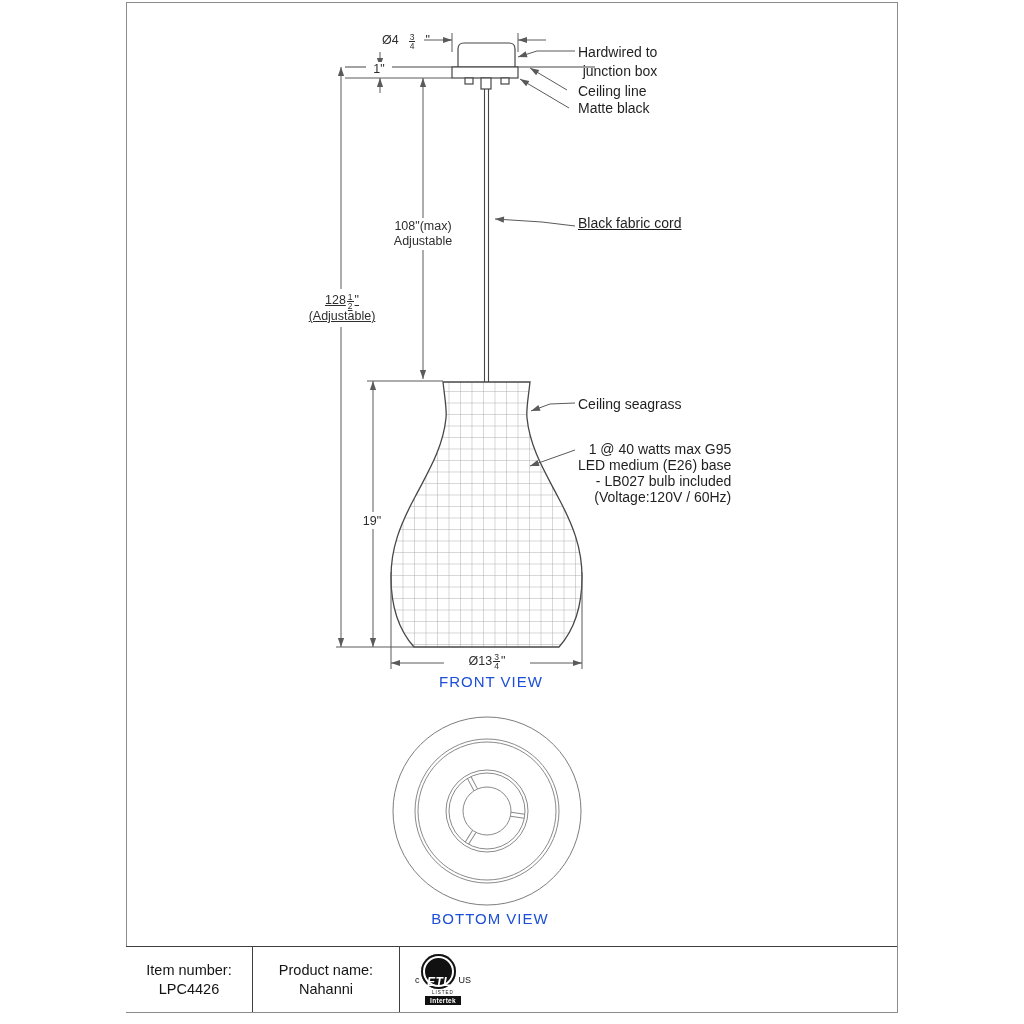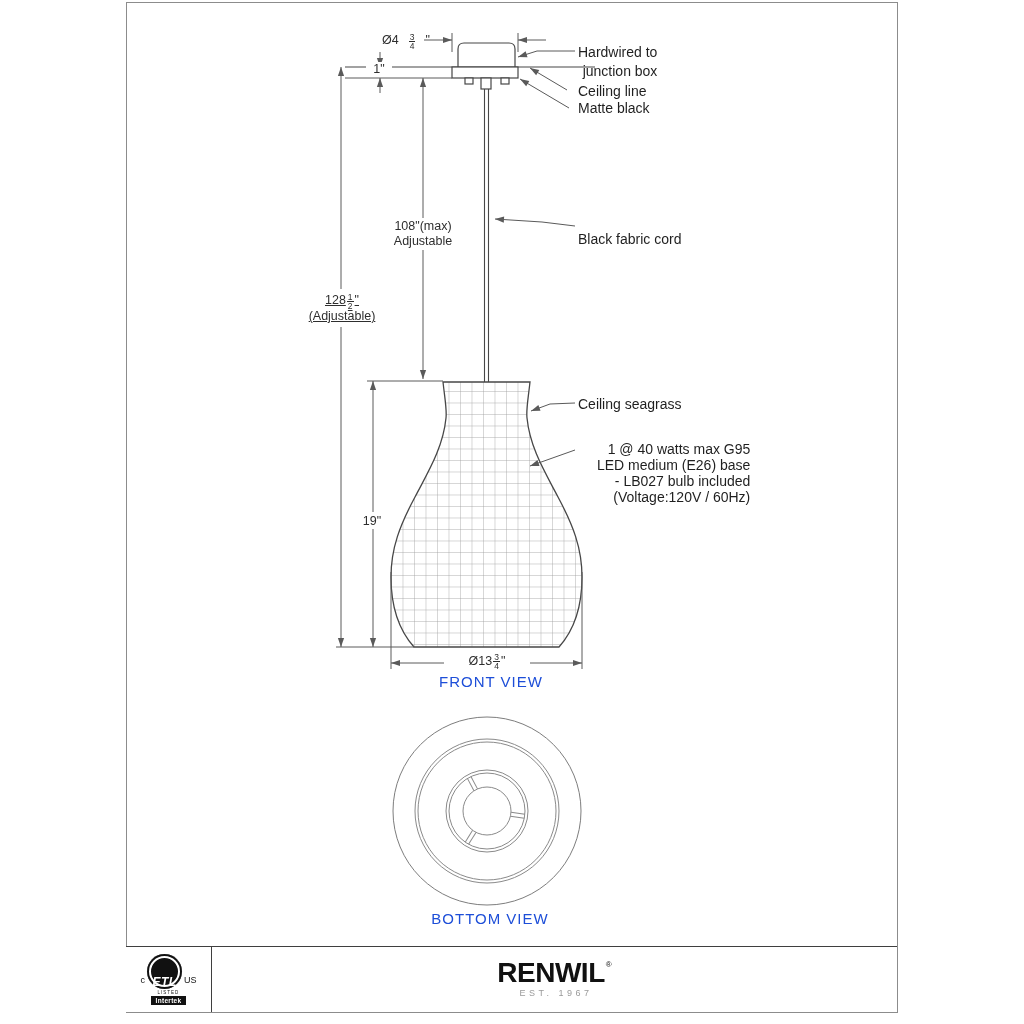--- a/index.html
+++ b/index.html
@@ -133,23 +133,23 @@
         <line x1="511" y1="809" x2="525" y2="809"></line>
           <line x1="511" y1="813" x2="525" y2="813"></line>
       </g>
     </g>
   </svg>
 
   <div class="lbl" style="left:578px;top:43px;">Hardwired to
 junction box</div>
   <div class="lbl" style="left:578px;top:82px;">Ceiling line</div>
   <div class="lbl" style="left:578px;top:99px;">Matte black</div>
-  <div class="lbl" style="left:578px;top:230px;">Black fabric cord</div>
+  <div class="lbl" style="left:578px;top:214px;text-decoration:underline;">Black fabric cord</div>
   <div class="lbl" style="left:578px;top:395px;">Ceiling seagrass</div>
-  <div class="lbl tight" style="left:578px;top:441px;margin-left:19px;">1 @ 40 watts max G95
+  <div class="lbl tight" style="left:578px;top:441px;">1 @ 40 watts max G95
 LED medium (E26) base
 - LB027 bulb included
 (Voltage:120V / 60Hz)</div>
 
   <div class="dim nobg" style="left:382px;top:30px;width:48px;height:20px;justify-content:space-between;">
     <span>Ø4</span>
       <span class="frac">
         <span class="num">3</span>
         <span class="den">4</span>
       </span>
@@ -183,36 +183,35 @@
         <span class="num">3</span>
         <span class="den">4</span>
       </span>
       <span>"</span>
   </div>
 
   <div class="viewtitle" style="left:426px;top:673px;width:130px;">FRONT VIEW</div>
   <div class="viewtitle" style="left:421px;top:910px;width:138px;">BOTTOM VIEW</div>
 
   <div class="ftable">
+    <div class="fcell c1">
+      <span class="fl">Item number:</span>
+      <span class="fl">LPC4426</span>
+    </div>
+    <div class="fcell c2">
+      <span class="fl">Product name:</span>
+      <span class="fl">Nahanni</span>
+    </div>
     <div class="fcell c4">
       <div class="etl">
         <div class="etl-row">
           <span class="etl-side">c</span>
           <span class="etl-circle">
               <span class="etl-word">ETL</span>
             </span>
           <span class="etl-side">US</span>
         </div>
         <div class="etl-listed">LISTED</div>
         <div class="etl-intertek">Intertek</div>
       </div>
     </div>
-    <div class="fcell c5">
-      <div class="brand">
-        <div class="brand-row">
-          <span class="brand-name">RENWIL</span>
-          <span class="brand-reg">®</span>
-        </div>
-        <div class="brand-est">EST. 1967</div>
-      </div>
-    </div>
   </div>
 </div>
 
 </body></html>

